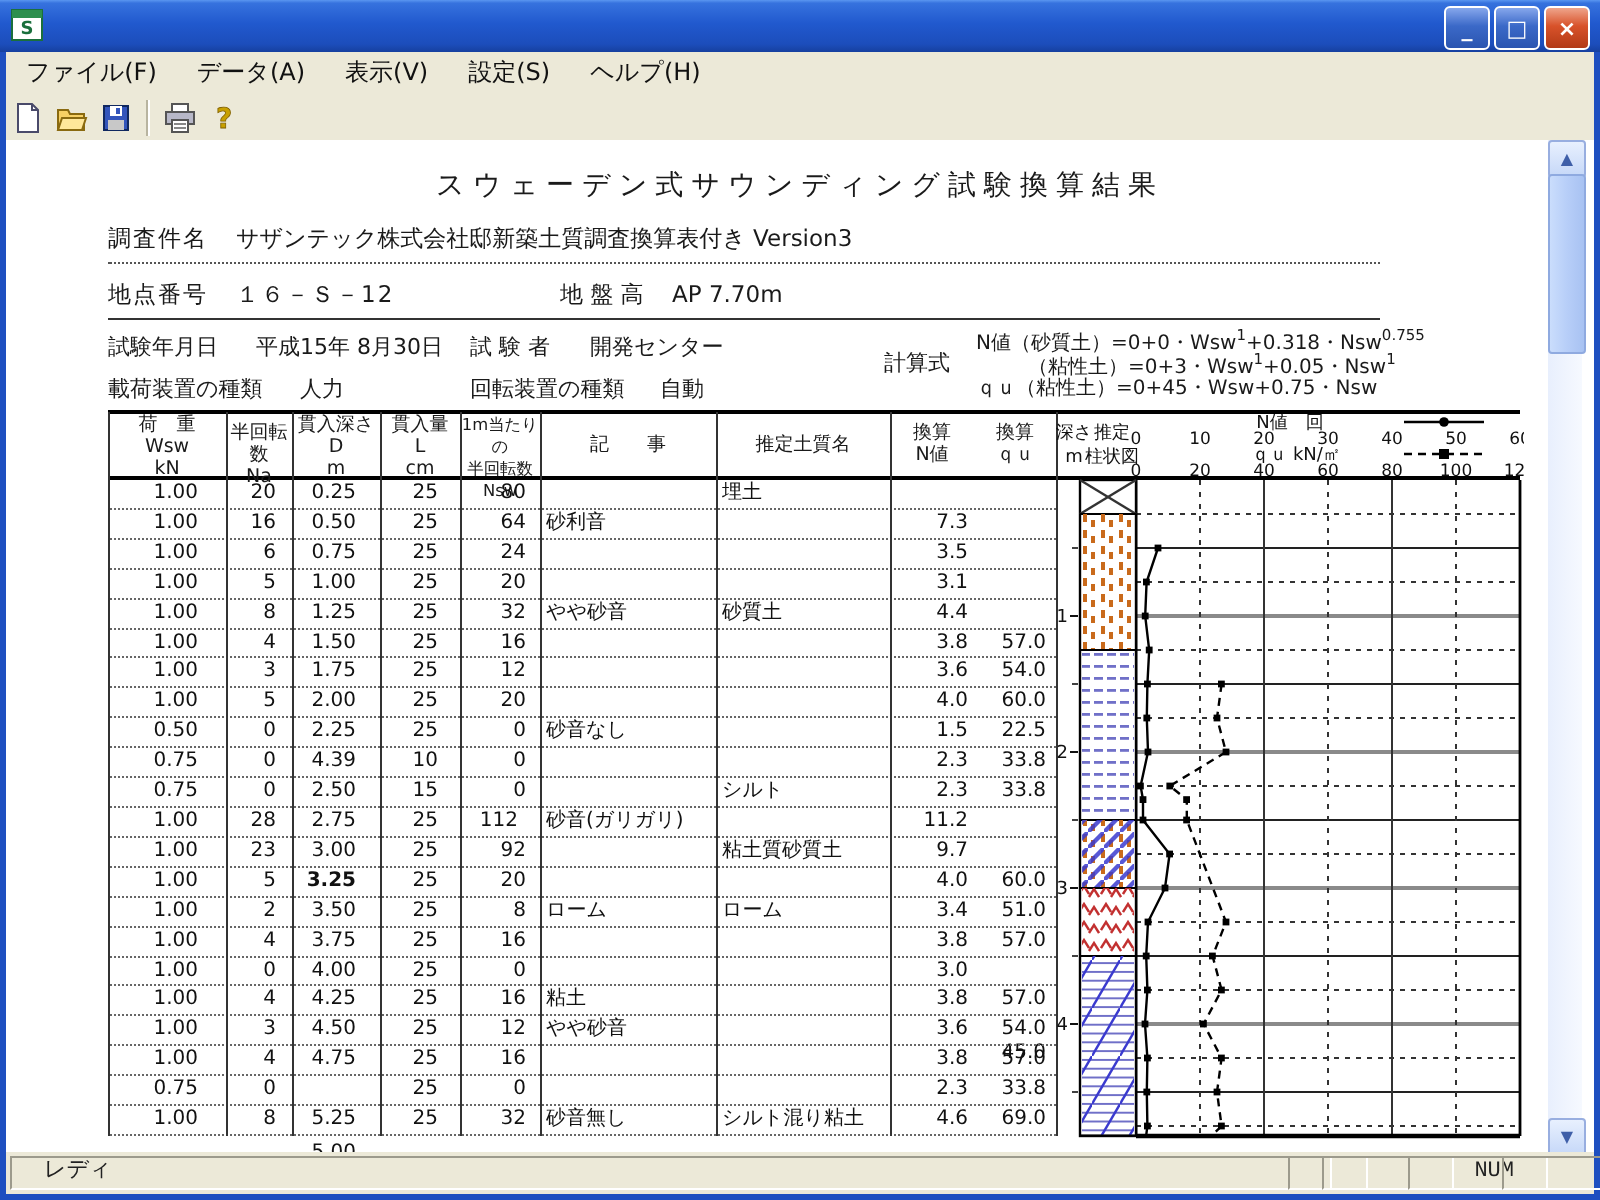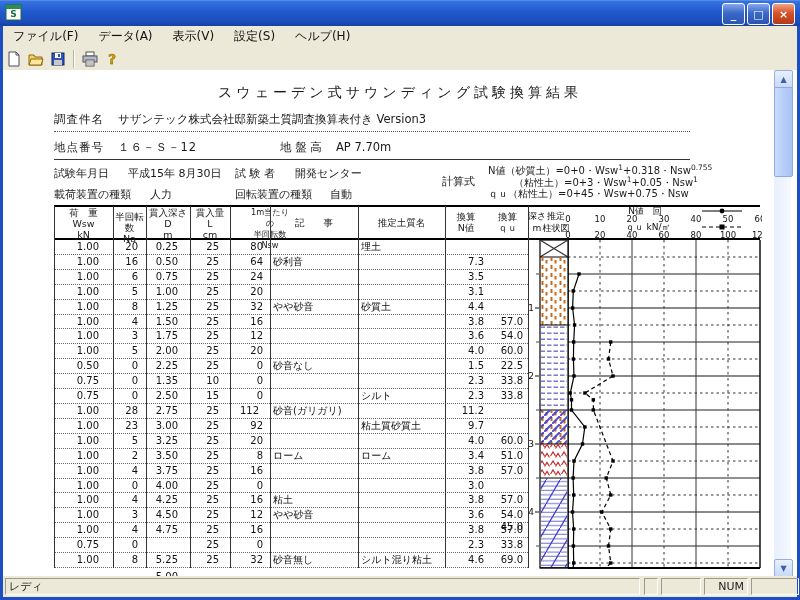--- a/index.html
+++ b/index.html
@@ -38,21 +38,21 @@
   #vscroll{left:774px;top:70px;width:17px;height:506px;background:#F0F5FE;
     background-image:linear-gradient(90deg,#E8EFFD,#F6F9FF);}
   .sbtn{position:absolute;left:0;width:17px;height:17px;border:1px solid #98AEE0;border-radius:2px;
     background:linear-gradient(180deg,#E8F0FE,#C6D8F8);display:flex;align-items:center;justify-content:center;
     color:#3F5FA8;font-size:8px;}
   #sthumb{position:absolute;left:0;top:17px;width:17px;height:88px;border:1px solid #8FAAE0;border-radius:2px;
     background:linear-gradient(90deg,#CADDFC,#B7CEF8 50%,#A8C2F2);}
   
   #statusbar{left:3px;top:576px;width:794px;height:21px;background:#ECE9D8;font-size:11px;}
   .spanel{position:absolute;top:2px;height:15px;border:1px solid;border-color:#9c9a8c #fff #fff #9c9a8c;
-    padding:0 3px;line-height:15px;color:#222;}
+    padding:0 16px;line-height:15px;color:#222;font-family:Liberation Mono, monospace;}
 </style>
 </head>
 <body>
 
 <div class="abs" id="titlebar">
   <svg width="18" height="18" style="margin-left:5px">
     <rect x="1" y="1" width="15" height="15" fill="#ffffff" stroke="#1a6f3c"></rect>
     <rect x="1" y="1" width="15" height="4" fill="#2d8f4e"></rect>
     <text x="8.5" y="13" font-size="9" font-weight="bold" fill="#1a6f3c" text-anchor="middle">S</text>
   </svg>
@@ -160,21 +160,21 @@
           <div class="hcell" style="left: 92px; top: 1px; width: 44px; font-size: 9.5px;">
             <div>貫入深さ</div>
             <div>D</div>
             <div>m</div>
           </div>
           <div class="hcell" style="left: 136px; top: 1px; width: 40px; font-size: 9.5px;">
             <div>貫入量</div>
             <div>L</div>
             <div>cm</div>
           </div>
-          <div class="hcell" style="left: 176px; top: 1px; width: 40px; font-size: 8.2px; padding-left: 20px;">
+          <div class="hcell" style="left: 176px; top: 1px; width: 40px; font-size: 8.2px;">
             <div>1m当たりの</div>
             <div>半回転数</div>
             <div>Nsw</div>
           </div>
           <div class="hcell" style="left: 216px; top: 11px; width: 88px; font-size: 9.5px;">
             <div>記　　事</div>
           </div>
           <div class="hcell" style="left: 304px; top: 11px; width: 87px; font-size: 9.5px;">
             <div>推定土質名</div>
           </div>
@@ -264,21 +264,21 @@
             <span class="cell" style="left: 92px; width: 32px; text-align: right; font-size: 10px;">2.25</span>
             <span class="cell" style="left: 136px; width: 29px; text-align: right; font-size: 10px;">25</span>
             <span class="cell" style="left: 176px; width: 33px; text-align: right; font-size: 10px;">0</span>
             <span class="cell" style="left: 219px; width: 85px; text-align: left; font-size: 10px;">砂音なし</span>
             <span class="cell" style="left: 391px; width: 39px; text-align: right; font-size: 10px;">1.5</span>
             <span class="cell" style="left: 433px; width: 36px; text-align: right; font-size: 10px;">22.5</span>
           </div>
           <div class="row" style="top: 168.182px; height: 13.9091px;">
             <span class="cell" style="left: 0px; width: 45px; text-align: right; font-size: 10px;">0.75</span>
             <span class="cell" style="left: 59px; width: 25px; text-align: right; font-size: 10px;">0</span>
-            <span class="cell" style="left: 92px; width: 32px; text-align: right; font-size: 10px;">1.35</span>
+            <span class="cell" style="left: 92px; width: 32px; text-align: right; font-size: 10px;">4.39</span>
             <span class="cell" style="left: 136px; width: 29px; text-align: right; font-size: 10px;">10</span>
             <span class="cell" style="left: 176px; width: 33px; text-align: right; font-size: 10px;">0</span>
             <span class="cell" style="left: 391px; width: 39px; text-align: right; font-size: 10px;">2.3</span>
             <span class="cell" style="left: 433px; width: 36px; text-align: right; font-size: 10px;">33.8</span>
           </div>
           <div class="row" style="top: 183.091px; height: 13.9091px;">
             <span class="cell" style="left: 0px; width: 45px; text-align: right; font-size: 10px;">0.75</span>
             <span class="cell" style="left: 59px; width: 25px; text-align: right; font-size: 10px;">0</span>
             <span class="cell" style="left: 92px; width: 32px; text-align: right; font-size: 10px;">2.50</span>
             <span class="cell" style="left: 136px; width: 29px; text-align: right; font-size: 10px;">15</span>
@@ -301,21 +301,21 @@
             <span class="cell" style="left: 59px; width: 25px; text-align: right; font-size: 10px;">23</span>
             <span class="cell" style="left: 92px; width: 32px; text-align: right; font-size: 10px;">3.00</span>
             <span class="cell" style="left: 136px; width: 29px; text-align: right; font-size: 10px;">25</span>
             <span class="cell" style="left: 176px; width: 33px; text-align: right; font-size: 10px;">92</span>
             <span class="cell" style="left: 307px; width: 84px; text-align: left; font-size: 10px;">粘土質砂質土</span>
             <span class="cell" style="left: 391px; width: 39px; text-align: right; font-size: 10px;">9.7</span>
           </div>
           <div class="row" style="top: 227.818px; height: 13.9091px;">
             <span class="cell" style="left: 0px; width: 45px; text-align: right; font-size: 10px;">1.00</span>
             <span class="cell" style="left: 59px; width: 25px; text-align: right; font-size: 10px;">5</span>
-            <span class="cell" style="left: 92px; width: 32px; text-align: right; font-size: 10px;">3.25</span>
+            <span class="cell" style="left: 92px; width: 32px; text-align: right; font-size: 10px; font-weight: bold;">3.25</span>
             <span class="cell" style="left: 136px; width: 29px; text-align: right; font-size: 10px;">25</span>
             <span class="cell" style="left: 176px; width: 33px; text-align: right; font-size: 10px;">20</span>
             <span class="cell" style="left: 391px; width: 39px; text-align: right; font-size: 10px;">4.0</span>
             <span class="cell" style="left: 433px; width: 36px; text-align: right; font-size: 10px;">60.0</span>
           </div>
           <div class="row" style="top: 242.727px; height: 13.9091px;">
             <span class="cell" style="left: 0px; width: 45px; text-align: right; font-size: 10px;">1.00</span>
             <span class="cell" style="left: 59px; width: 25px; text-align: right; font-size: 10px;">2</span>
             <span class="cell" style="left: 92px; width: 32px; text-align: right; font-size: 10px;">3.50</span>
             <span class="cell" style="left: 136px; width: 29px; text-align: right; font-size: 10px;">25</span>

